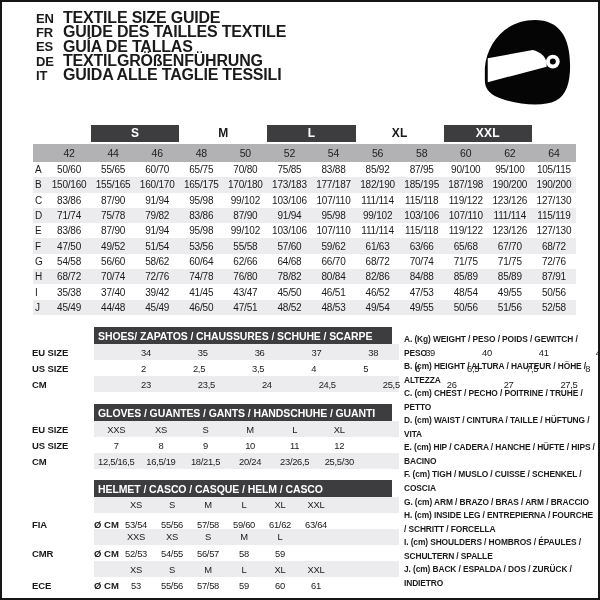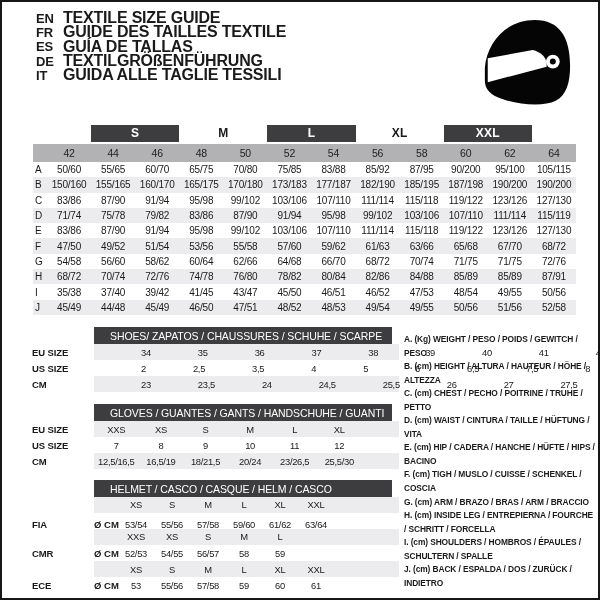--- a/index.html
+++ b/index.html
@@ -26,22 +26,22 @@
   #band-row { display:flex; height:18px; align-items:center; background:var(--band,#b2b2b4); }
   .trow { display:flex; height:15.3px; align-items:center; }
   .trow.odd { background:var(--stripe,#ececee); }
   .lcell { width:14px; padding-left:2px; font-size:10px; }
   .vcell { flex:1; text-align:center; font-size:10px; letter-spacing:-0.2px; white-space:nowrap; }
   #band-row .vcell { font-size:10.5px; color:#222; }
 
   
   .subtable { position:absolute; left:28px; width:377px; }
   .bar { position:absolute; left:64px; width:298px; height:17px; background:var(--dark,#3d3d3f);
-         color:#fff; font-weight:400; font-size:10.5px; letter-spacing:-0.1px;
-         display:flex; align-items:center; padding-left:16px; white-space:nowrap; }
+         color:#fff; font-weight:700; font-size:10.5px; letter-spacing:-0.1px;
+         display:flex; align-items:center; padding-left:4px; white-space:nowrap; }
   .srow { position:absolute; left:0; width:377px; display:flex; align-items:center; }
   .rowlabel { position:absolute; left:2px; font-weight:700; font-size:9.5px; letter-spacing:-0.1px; }
   .stripe { position:absolute; left:64px; width:305px; height:100%; display:flex; align-items:center; }
   .stripe.gray { background:var(--stripe,#ececee); }
   .scell { text-align:center; font-size:9.4px; letter-spacing:-0.3px; white-space:nowrap; }
   .scell.flex { flex:1;margin-left:47px; }
   .unit { position:absolute; left:64px; font-weight:700; font-size:9.5px; }
   .sizecells { position:absolute; left:88px; display:flex; }
 
   
@@ -112,21 +112,21 @@
           <div class="lcell">A</div>
           <div class="vcell">50/60</div>
           <div class="vcell">55/65</div>
           <div class="vcell">60/70</div>
           <div class="vcell">65/75</div>
           <div class="vcell">70/80</div>
           <div class="vcell">75/85</div>
           <div class="vcell">83/88</div>
           <div class="vcell">85/92</div>
           <div class="vcell">87/95</div>
-          <div class="vcell">90/200</div>
+          <div class="vcell">90/100</div>
           <div class="vcell">95/100</div>
           <div class="vcell">105/115</div>
         </div>
         <div class="trow odd">
           <div class="lcell">B</div>
           <div class="vcell">150/160</div>
           <div class="vcell">155/165</div>
           <div class="vcell">160/170</div>
           <div class="vcell">165/175</div>
           <div class="vcell">170/180</div>

